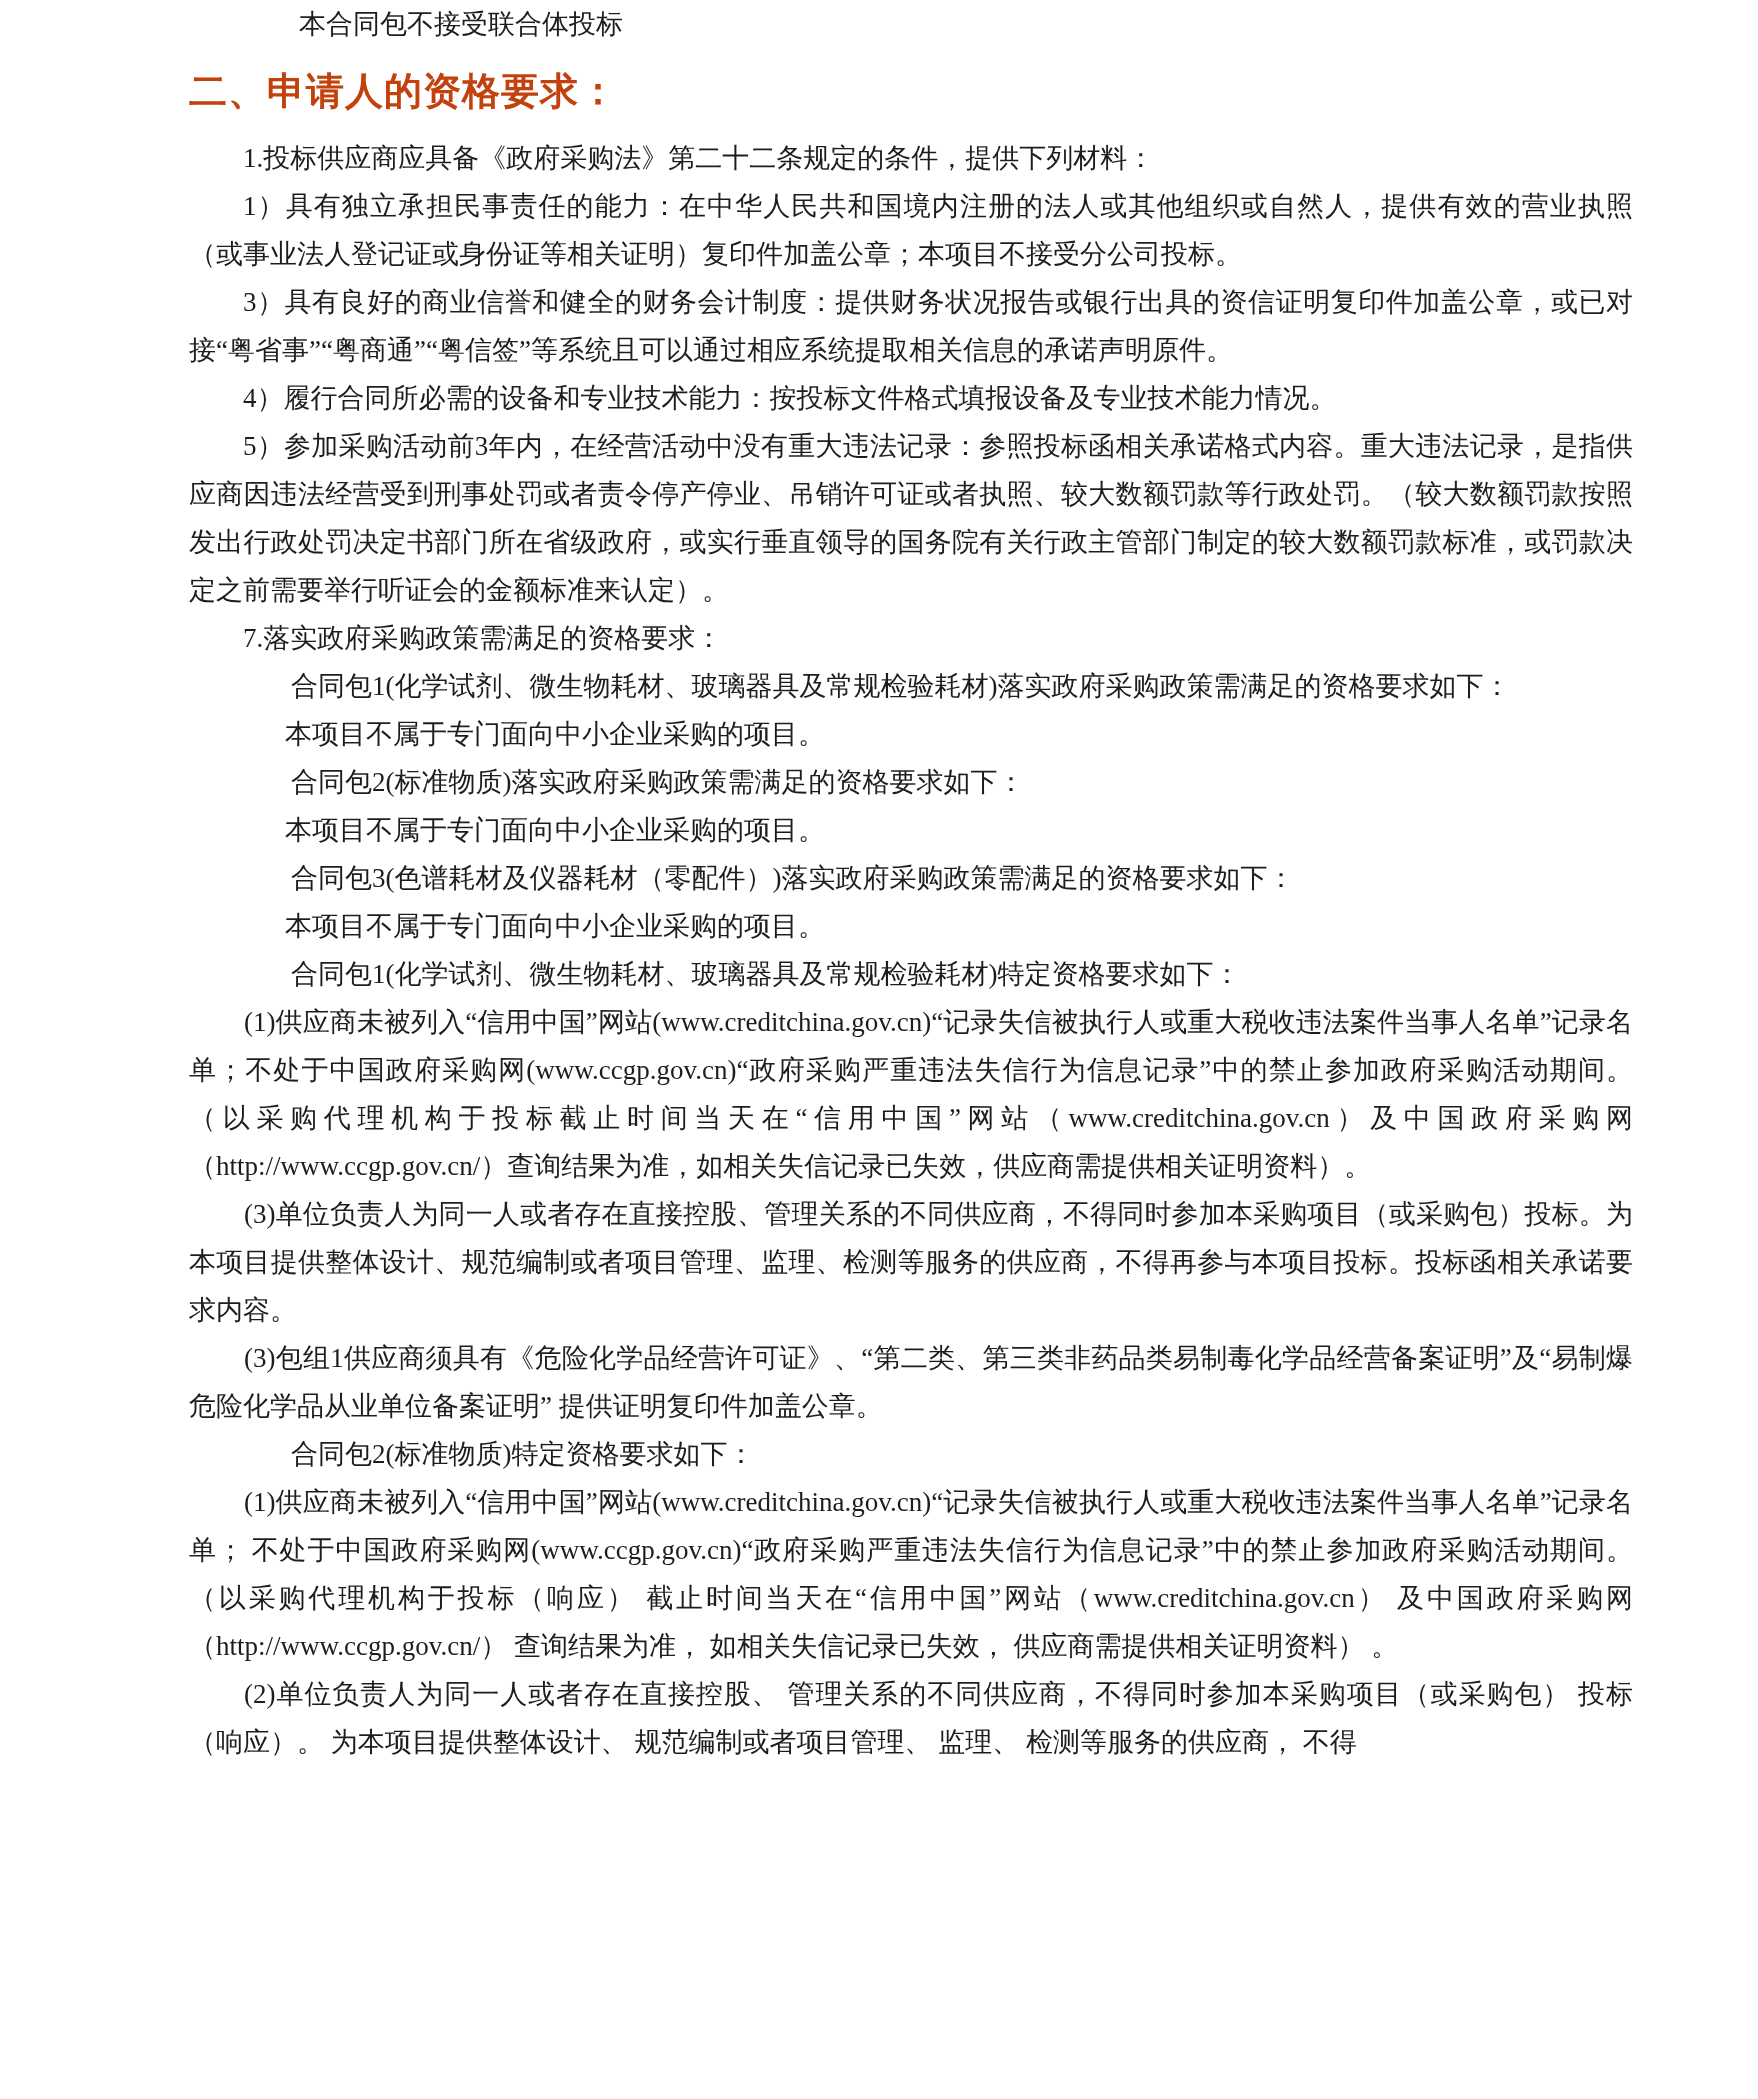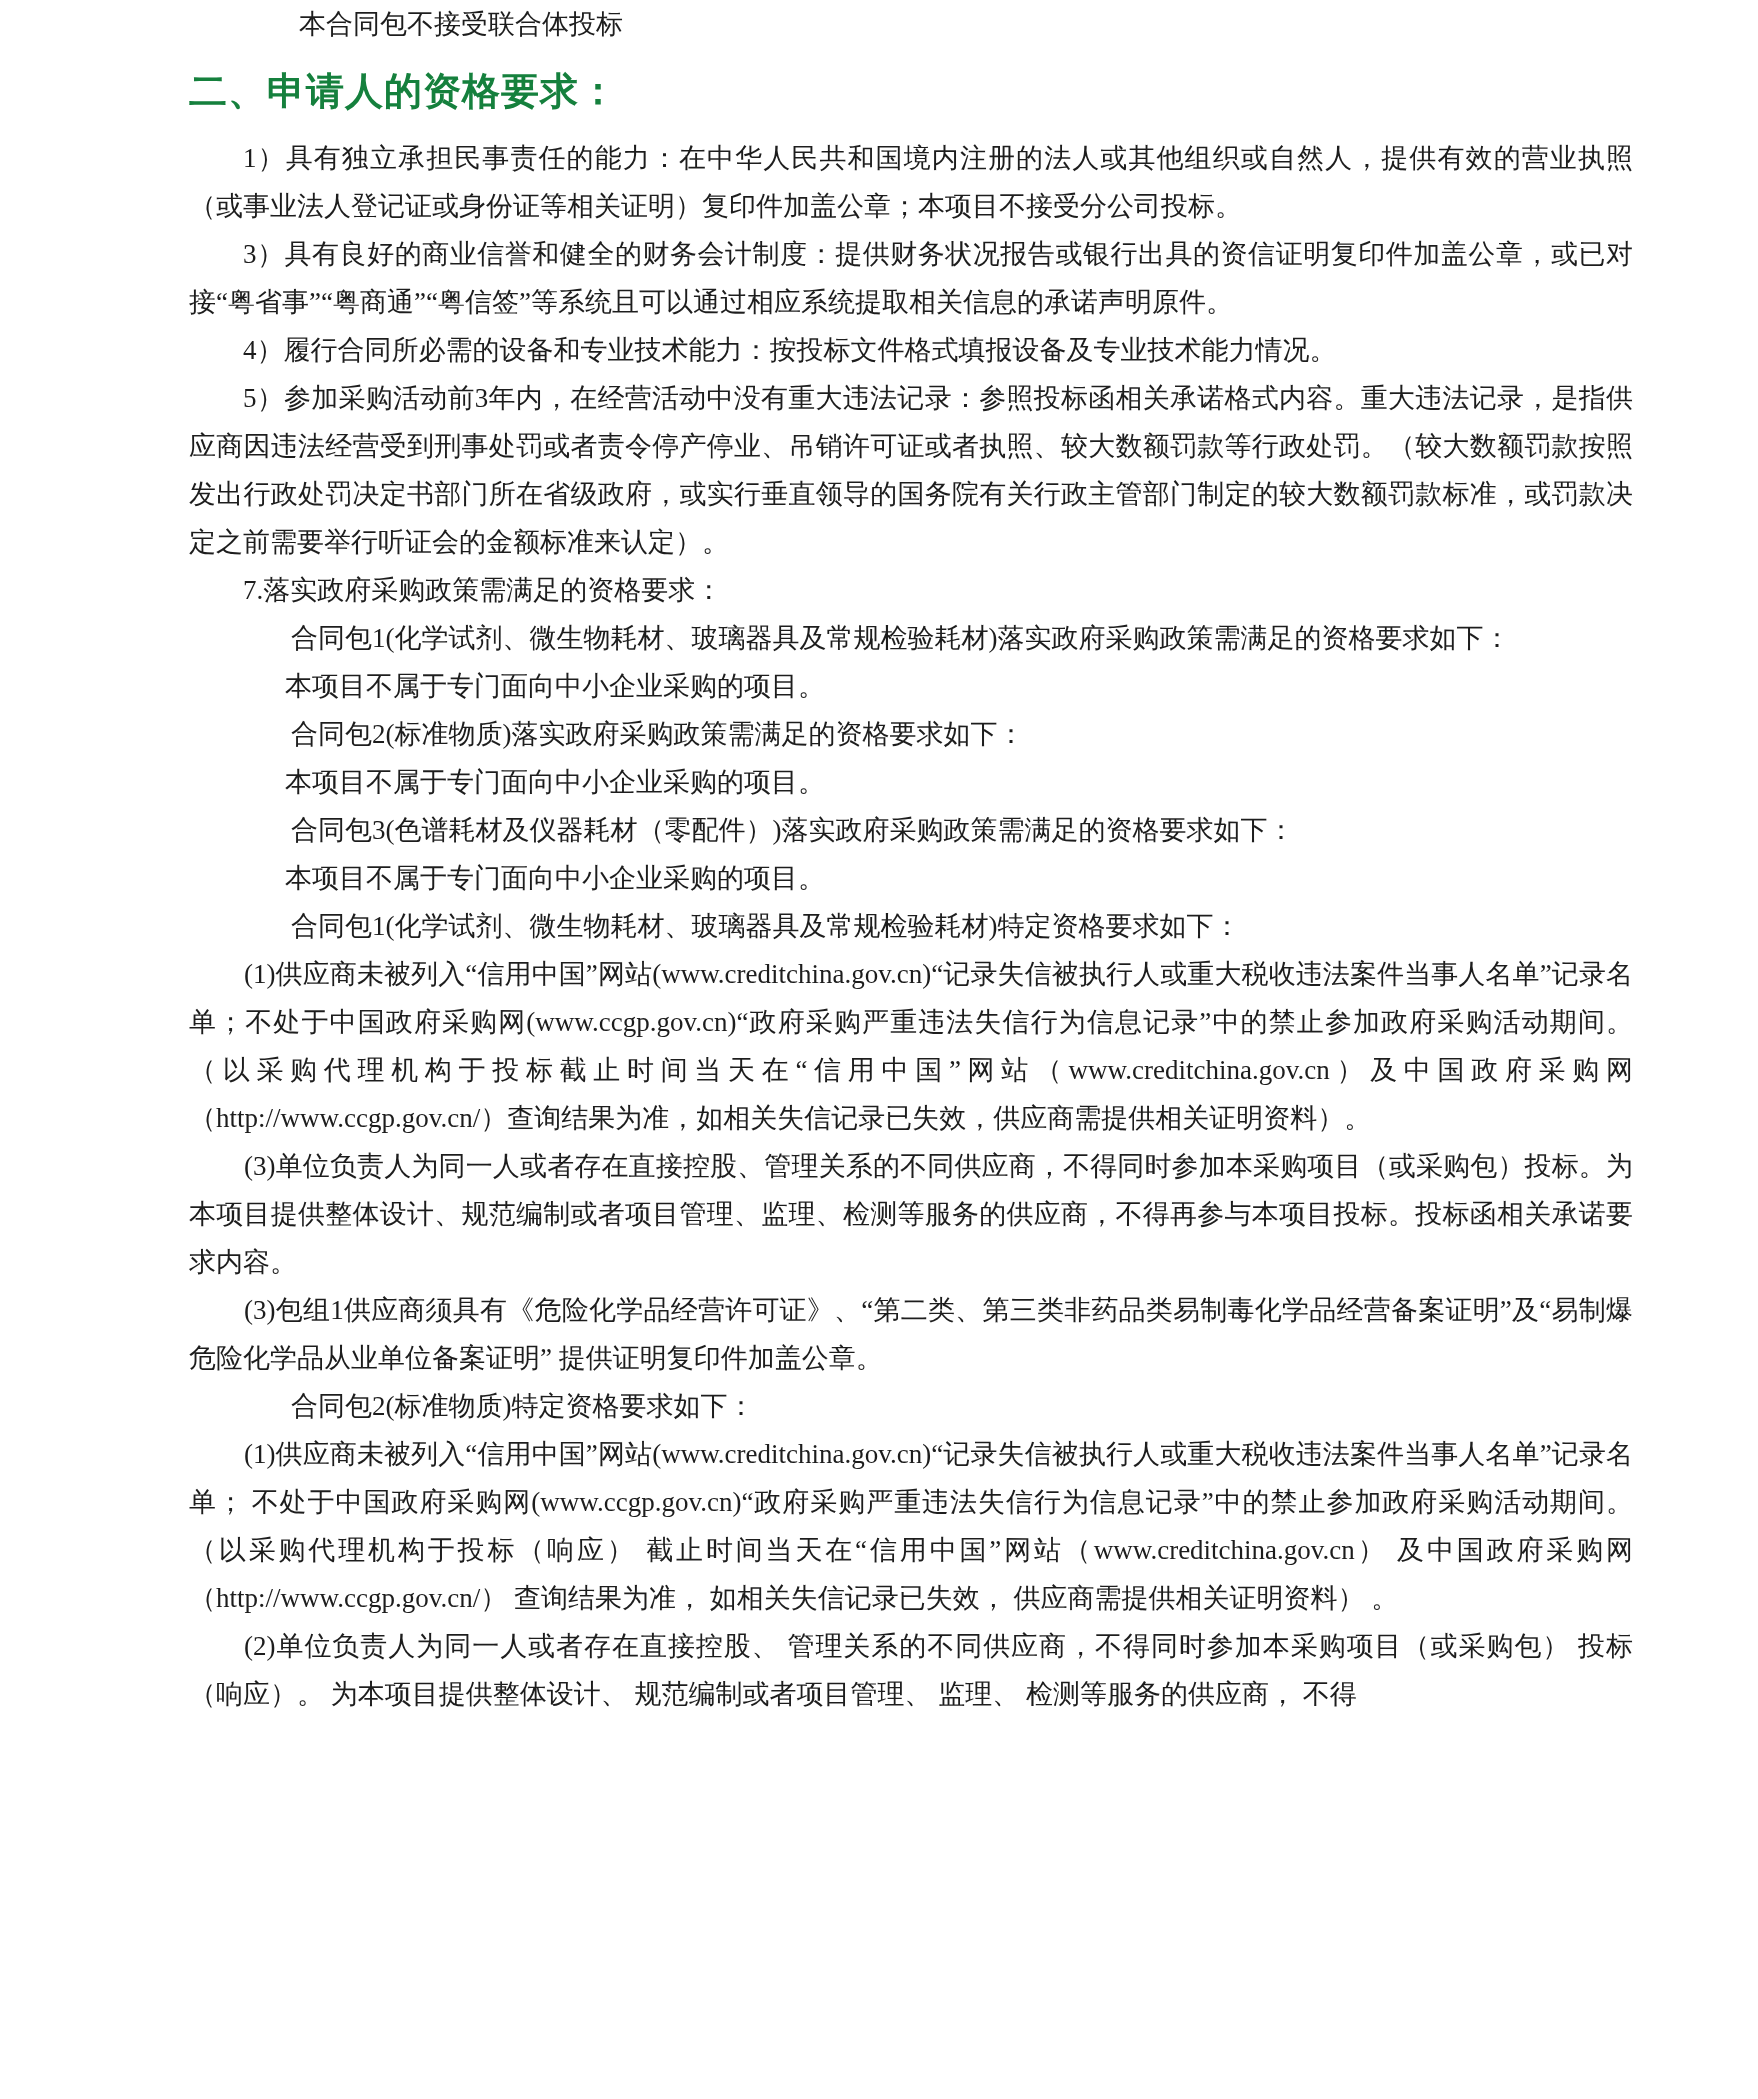--- a/index.html
+++ b/index.html
@@ -32,37 +32,38 @@
     text-align: justify;
   }
   .doc p { margin: 0; padding: 0; }
   .intro  { text-indent: 110px; }
   .heading {
     font-size: 38px;
     font-weight: 700;
     line-height: 48px;
     margin: 19px 0;
     letter-spacing: 1px;
-    color: #15803d;
+    color: #c2410c;
   }
   .pa    { text-indent: 54px; }   
   .deep  { text-indent: 102px; }  
   .deep2 { text-indent: 96px; }  
   .block { margin-left: 49px; text-indent: 55px; } 
 </style>
 </head>
 <body>
 
 <div class="page">
   <div class="doc">
 
     <p class="intro">本合同包不接受联合体投标</p>
 
     <h2 class="heading">二、申请人的资格要求：</h2>
 
+    <p class="pa">1.投标供应商应具备《政府采购法》第二十二条规定的条件，提供下列材料：</p>
     <p class="pa">1）具有独立承担民事责任的能力：在中华人民共和国境内注册的法人或其他组织或自然人，提供有效的营业执照（或事业法人登记证或身份证等相关证明）复印件加盖公章；本项目不接受分公司投标。</p>
     <p class="pa">3）具有良好的商业信誉和健全的财务会计制度：提供财务状况报告或银行出具的资信证明复印件加盖公章，或已对接“粤省事”“粤商通”“粤信签”等系统且可以通过相应系统提取相关信息的承诺声明原件。</p>
     <p class="pa">4）履行合同所必需的设备和专业技术能力：按投标文件格式填报设备及专业技术能力情况。</p>
     <p class="pa">5）参加采购活动前3年内，在经营活动中没有重大违法记录：参照投标函相关承诺格式内容。重大违法记录，是指供应商因违法经营受到刑事处罚或者责令停产停业、吊销许可证或者执照、较大数额罚款等行政处罚。（较大数额罚款按照发出行政处罚决定书部门所在省级政府，或实行垂直领导的国务院有关行政主管部门制定的较大数额罚款标准，或罚款决定之前需要举行听证会的金额标准来认定）。</p>
     <p class="pa">7.落实政府采购政策需满足的资格要求：</p>
     <p class="deep">合同包1(化学试剂、微生物耗材、玻璃器具及常规检验耗材)落实政府采购政策需满足的资格要求如下：</p>
     <p class="deep2">本项目不属于专门面向中小企业采购的项目。</p>
     <p class="deep">合同包2(标准物质)落实政府采购政策需满足的资格要求如下：</p>
     <p class="deep2">本项目不属于专门面向中小企业采购的项目。</p>
     <p class="deep">合同包3(色谱耗材及仪器耗材（零配件）)落实政府采购政策需满足的资格要求如下：</p>

